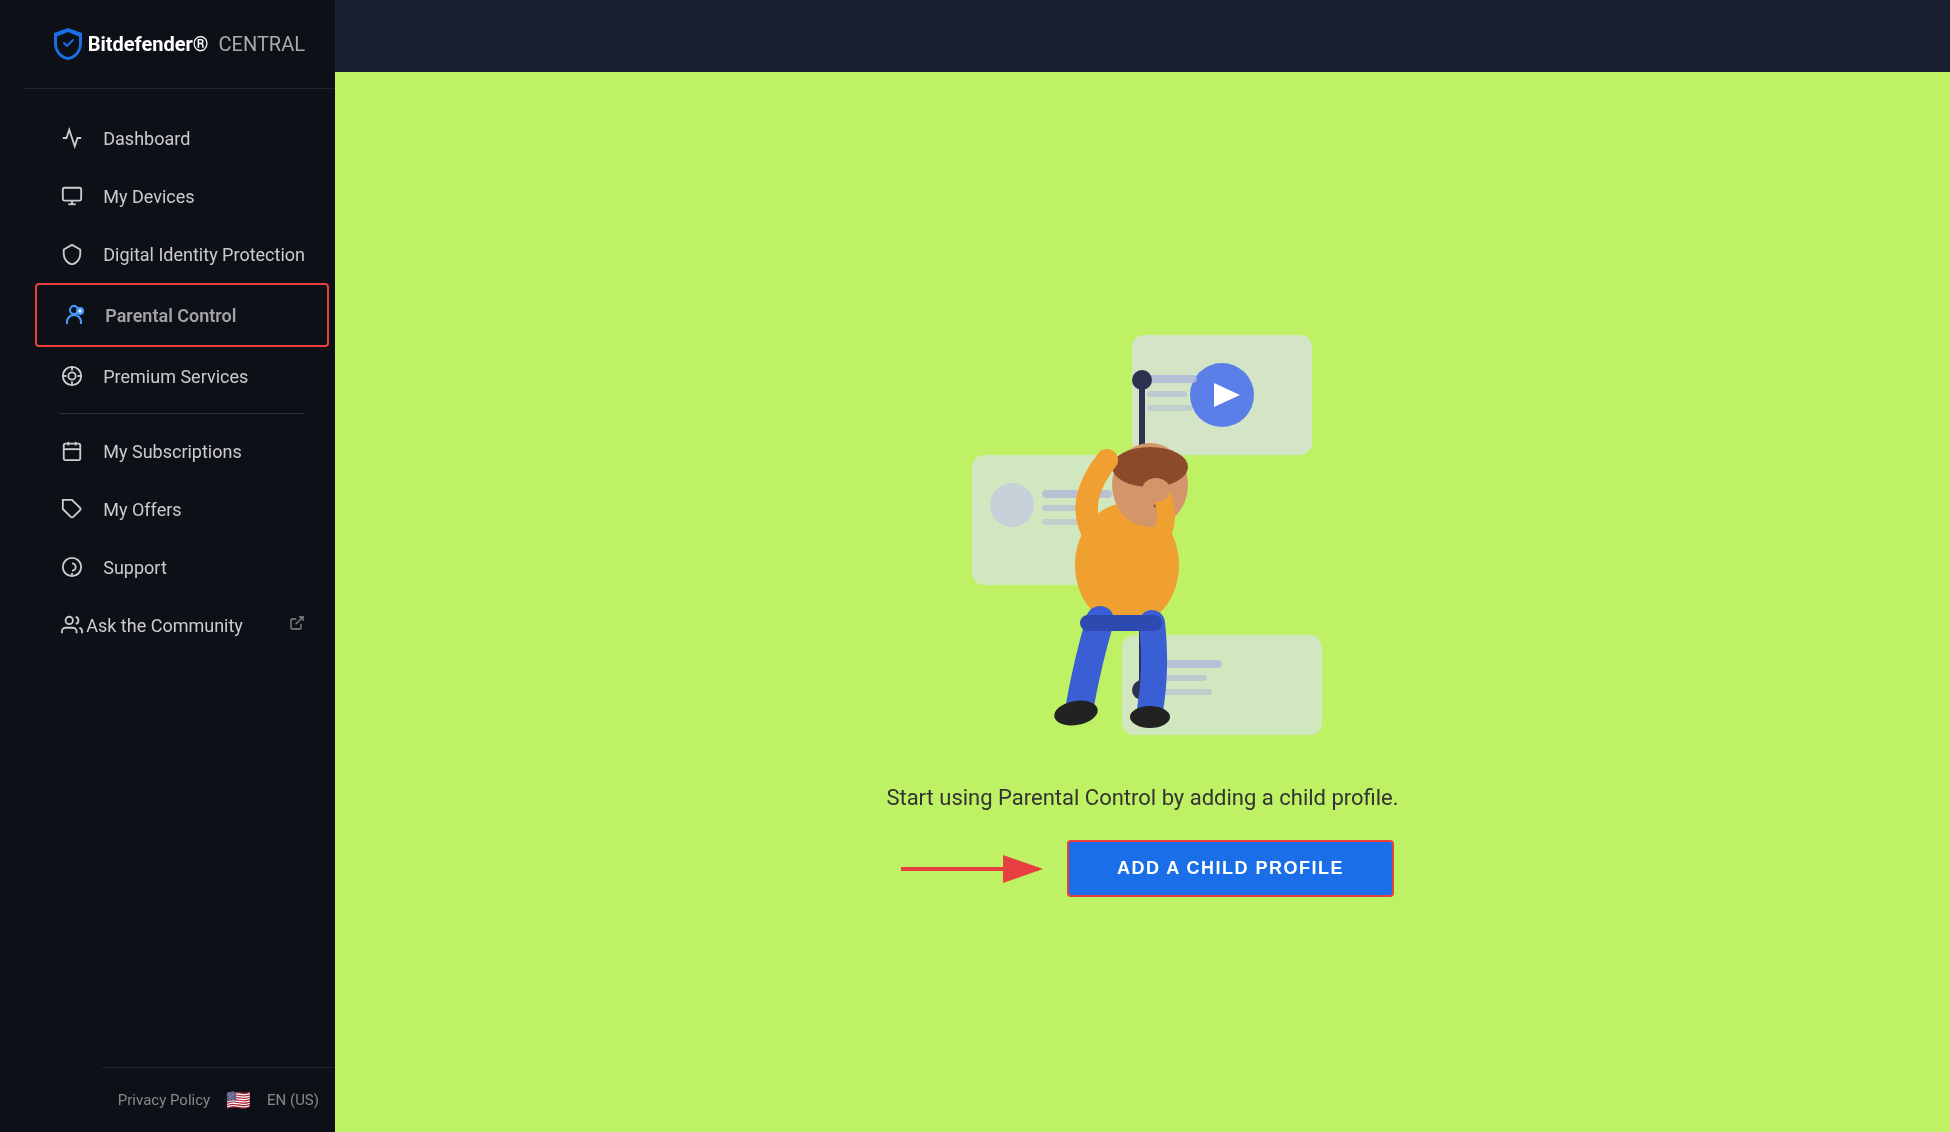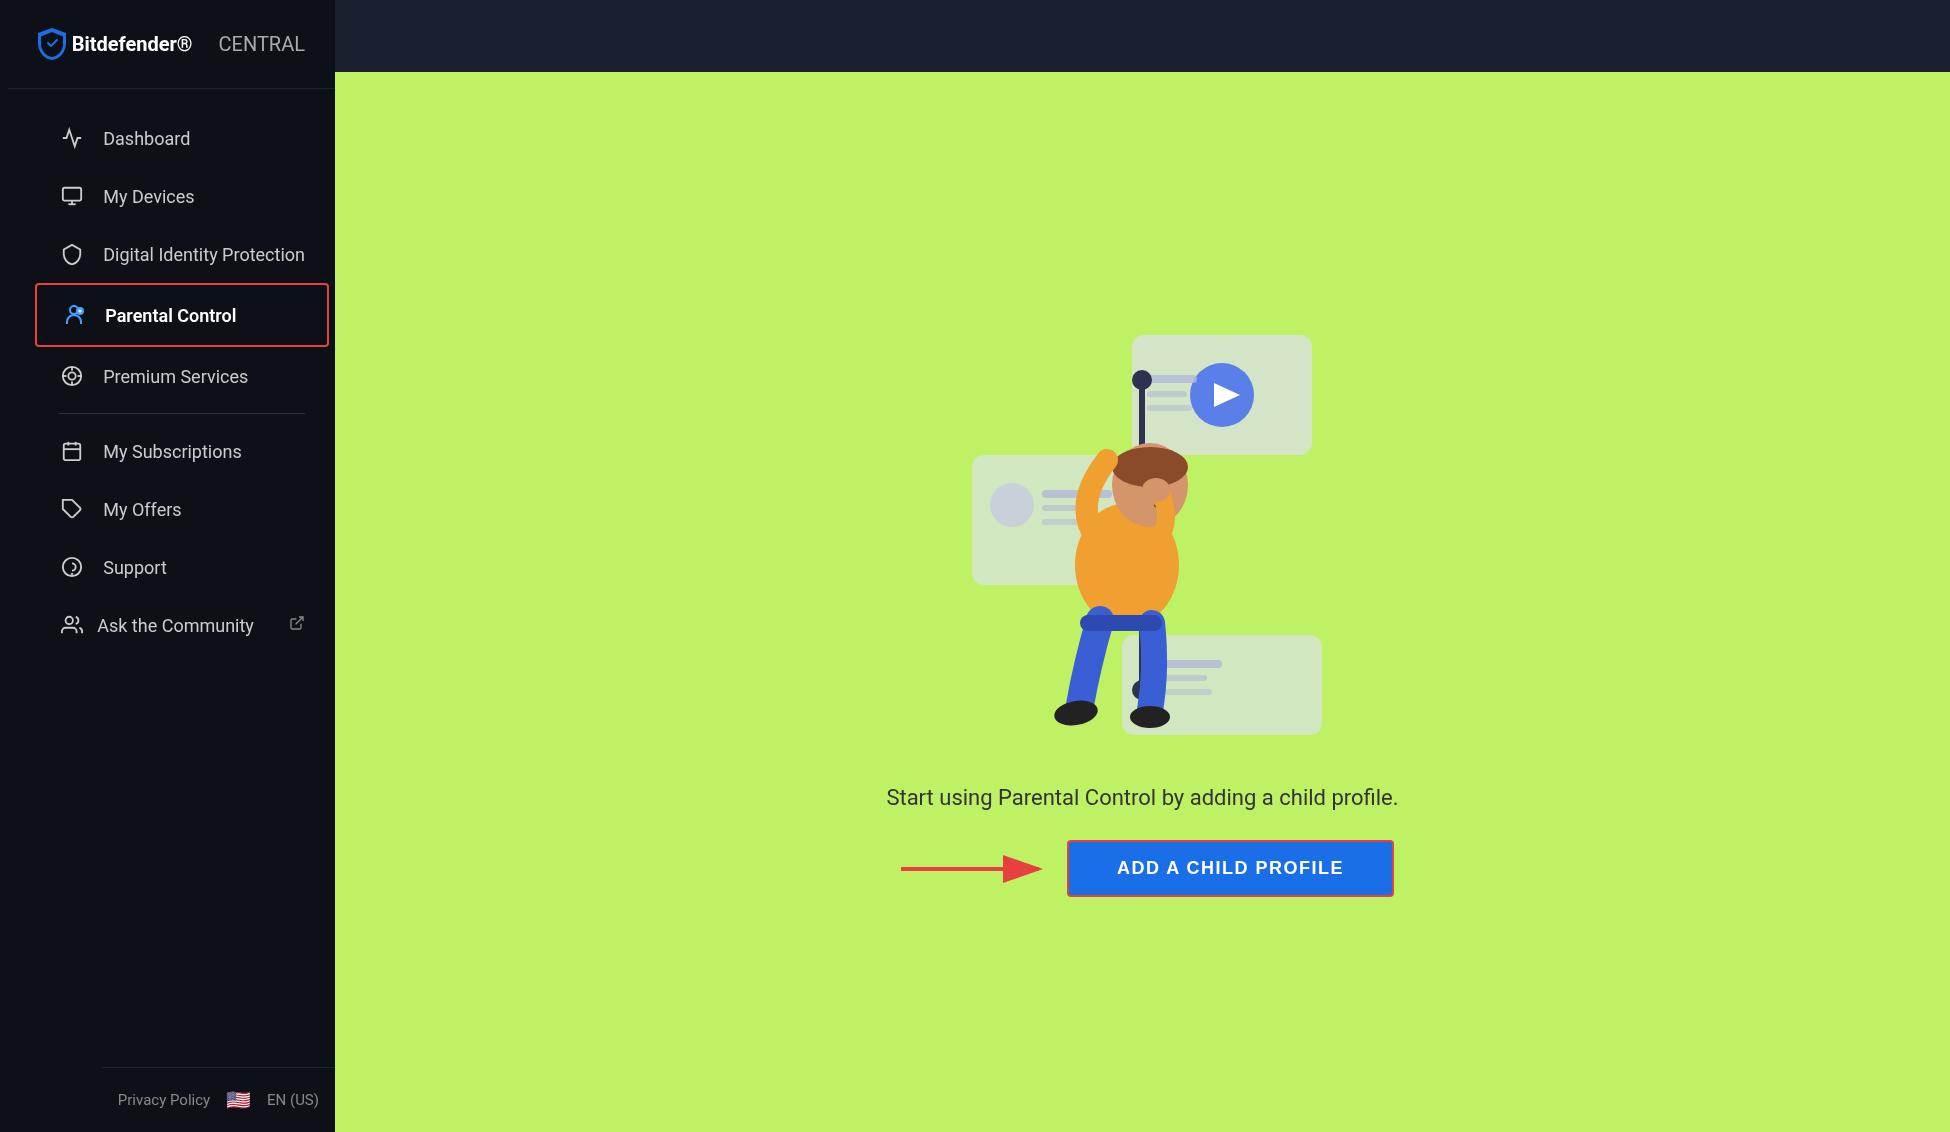--- a/index.html
+++ b/index.html
@@ -77,21 +77,21 @@
       margin: 8px 30px;
     }
 
     .nav-item.has-external {
       justify-content: space-between;
     }
 
     .nav-item-left {
       display: flex;
       align-items: center;
-      gap: 12px;
+      gap: 1px;
     }
 
     .external-icon {
       font-size: 16px;
       color: #888;
     }
 
     .sidebar-footer {
       padding: 20px 16px;
       display: flex;
@@ -214,21 +214,21 @@
     .bd-text {
       color: #fff;
       font-size: 20px;
       font-weight: 700;
     }
 
     .bd-central {
       color: #aaa;
       font-size: 20px;
       font-weight: 400;
-      margin-left: 20px;
+      margin-left: 4px;
     }
   </style>
 </head>
 <body>
 
 <aside class="sidebar">
   <div class="sidebar-header">
     <div class="bd-logo">
       <svg class="bd-shield" viewBox="0 0 28 32" fill="none">
         <path d="M14 0L0 5v10c0 9 6 16 14 17C22 31 28 24 28 15V5L14 0z" fill="#1a6fe8"></path>
@@ -274,21 +274,21 @@
     <div class="nav-item active" style="position:relative;">
       <span class="nav-icon">
         <svg width="24" height="24" viewBox="0 0 24 24" fill="none" stroke="#4a9eff" stroke-width="2">
           <circle cx="12" cy="7" r="4"></circle>
           <path d="M5 21v-2a7 7 0 0 1 14 0v2"></path>
           <circle cx="18" cy="8" r="3" fill="#4a9eff" stroke="#4a9eff"></circle>
           <line x1="16.5" y1="8" x2="19.5" y2="8" stroke="#fff" stroke-width="1.5"></line>
           <line x1="18" y1="6.5" x2="18" y2="9.5" stroke="#fff" stroke-width="1.5"></line>
         </svg>
       </span>
-      <span style="color:#ffffff;font-weight:600;">Parental Control</span>
+      <span style="color:#a3a3a3;font-weight:600;">Parental Control</span>
 
       <svg class="arrow-sidebar" style="position:absolute;right:-148px;top:50%;transform:translateY(-50%);width:140px;height:36px;overflow:visible;">
         <defs>
           <marker id="arrowhead" markerWidth="10" markerHeight="7" refX="9" refY="3.5" orient="auto">
             <polygon points="0 0, 10 3.5, 0 7" fill="#e84040"></polygon>
           </marker>
         </defs>
         <line x1="130" y1="18" x2="8" y2="18" stroke="#e84040" stroke-width="4" marker-end="url(#arrowhead)"></line>
       </svg>
     </div>

